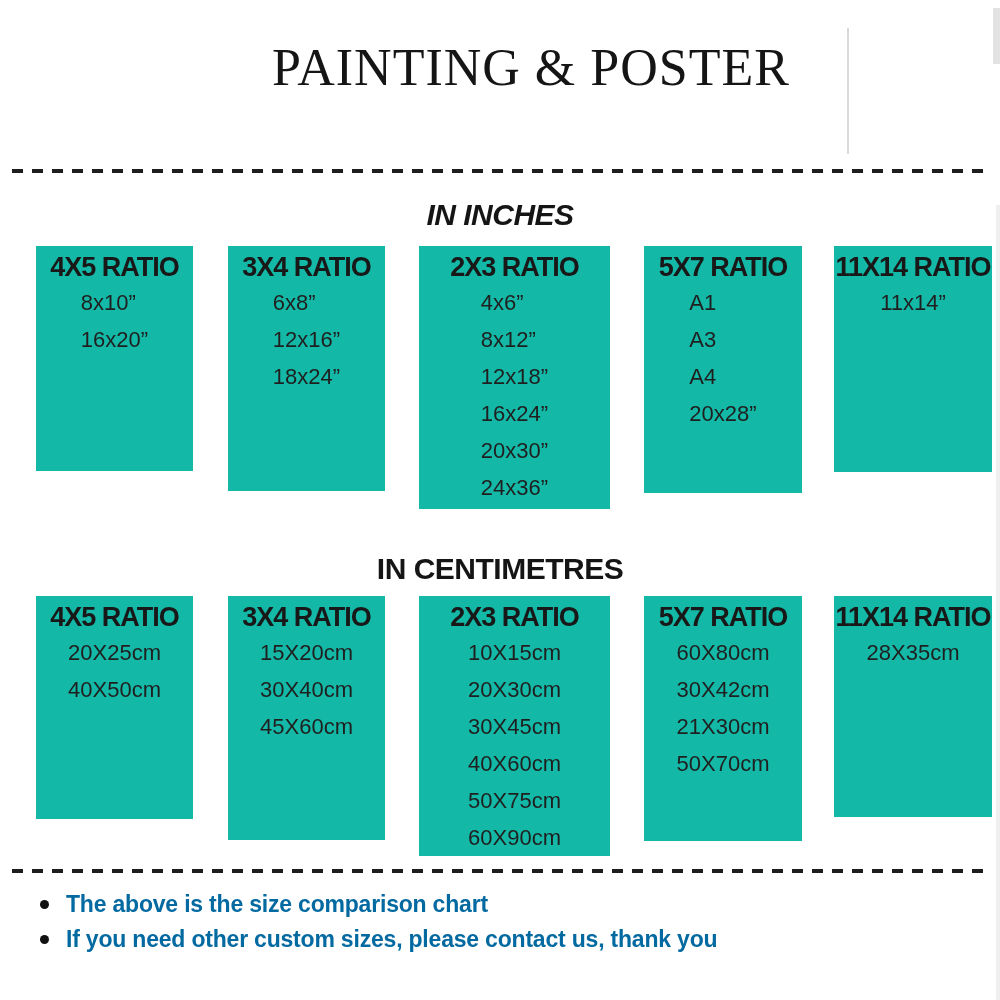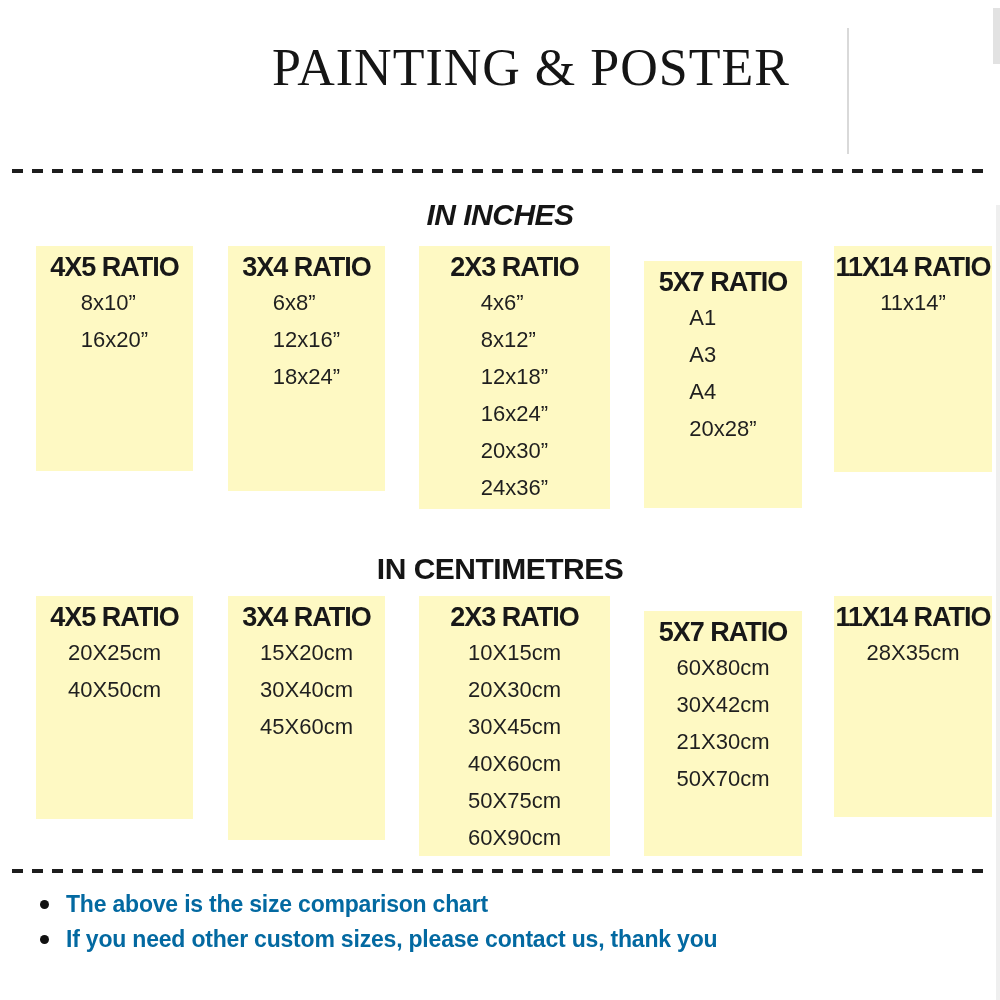--- a/index.html
+++ b/index.html
@@ -34,28 +34,28 @@
     letter-spacing:-0.5px; color:#151515; line-height:31px;
   }
   .sec-heading.inches { margin-top:26px;font-style:italic; }
   .sec-heading.cm     { margin-top:44px; }
 
   
   .col-row { display:flex; align-items:flex-start; }
   .col-row.inches { margin-top:16px; }
   .col-row.cm     { margin-top:12px; }
   .col {
-    background:#fef9c3; flex:0 0 auto;
+    background:#14b8a6; flex:0 0 auto;
     display:flex; flex-direction:column; align-items:center;
     padding-top:6px;
   }
   .c1 { width:157px; margin-left:36px; }
   .c2 { width:157px; margin-left:35px; }
   .c3 { width:191px; margin-left:34px; }
-  .c4 { width:158px; margin-left:34px;margin-top:15px; }
+  .c4 { width:158px; margin-left:34px; }
   .c5 { width:158px; margin-left:32px; }
   .inches .c1 { height:225px; }
   .inches .c2 { height:245px; }
   .inches .c3 { height:263px; }
   .inches .c4 { height:247px; }
   .inches .c5 { height:226px; }
   .cm .c1 { height:223px; }
   .cm .c2 { height:244px; }
   .cm .c3 { height:260px; }
   .cm .c4 { height:245px; }

